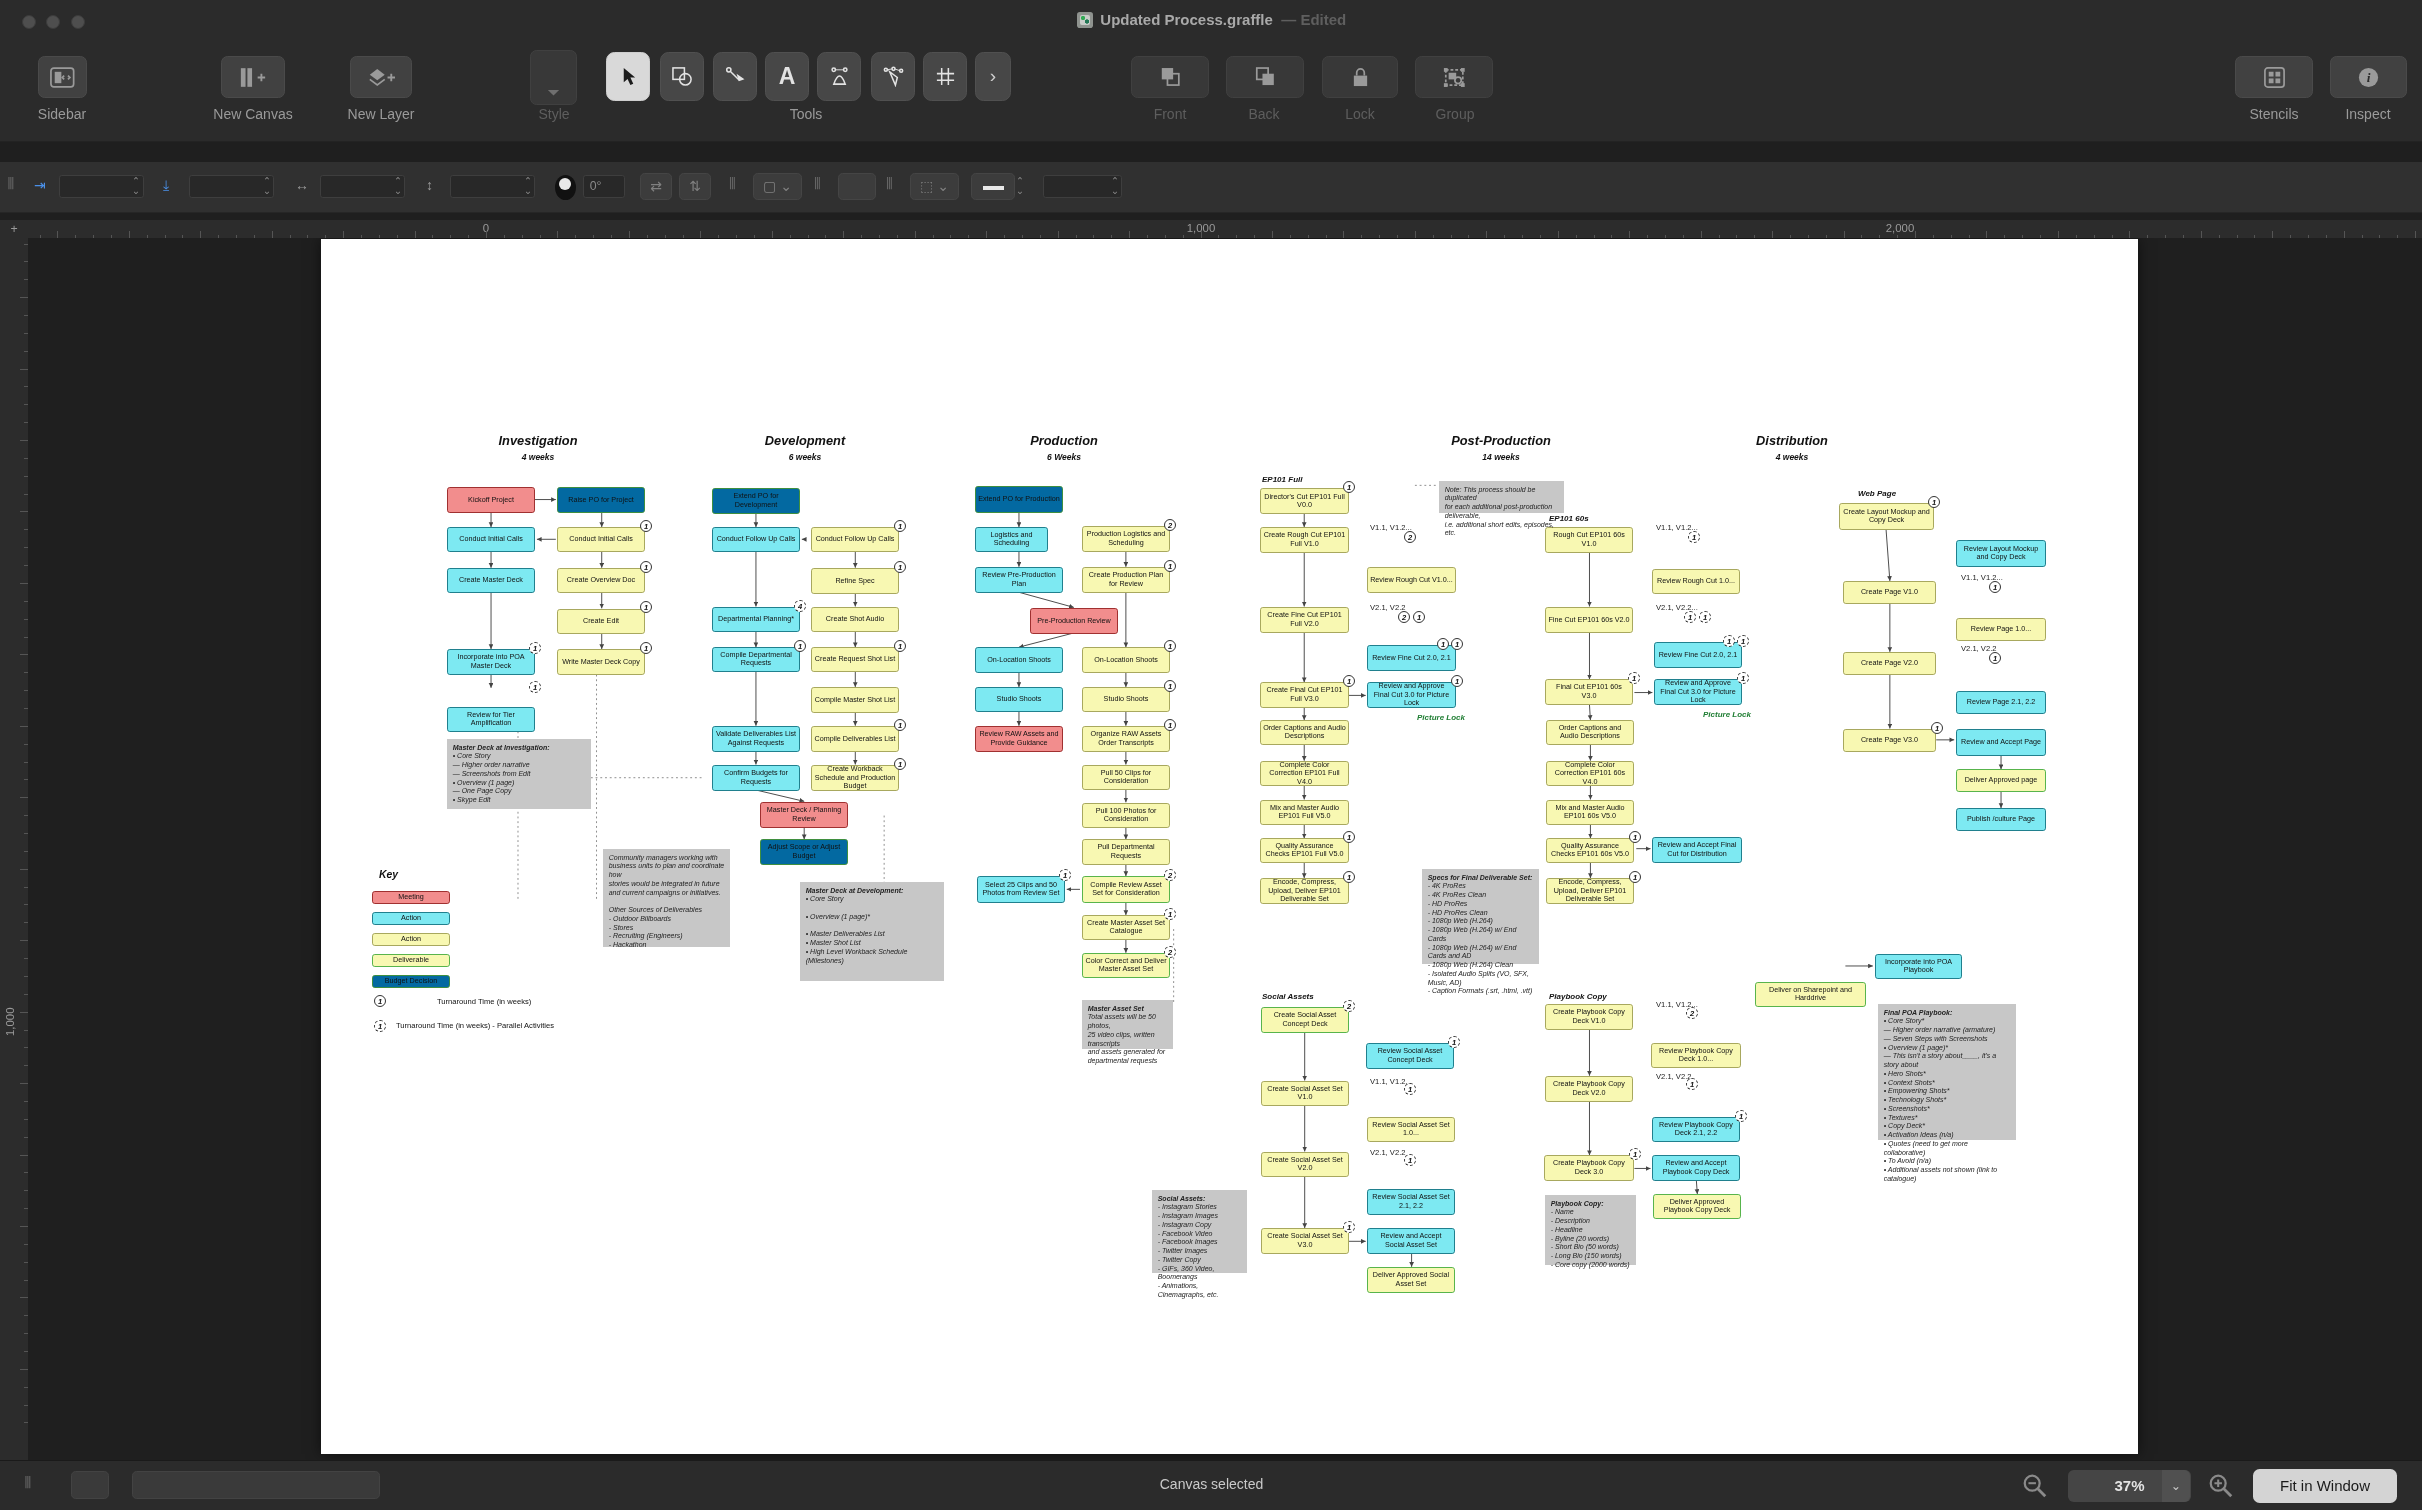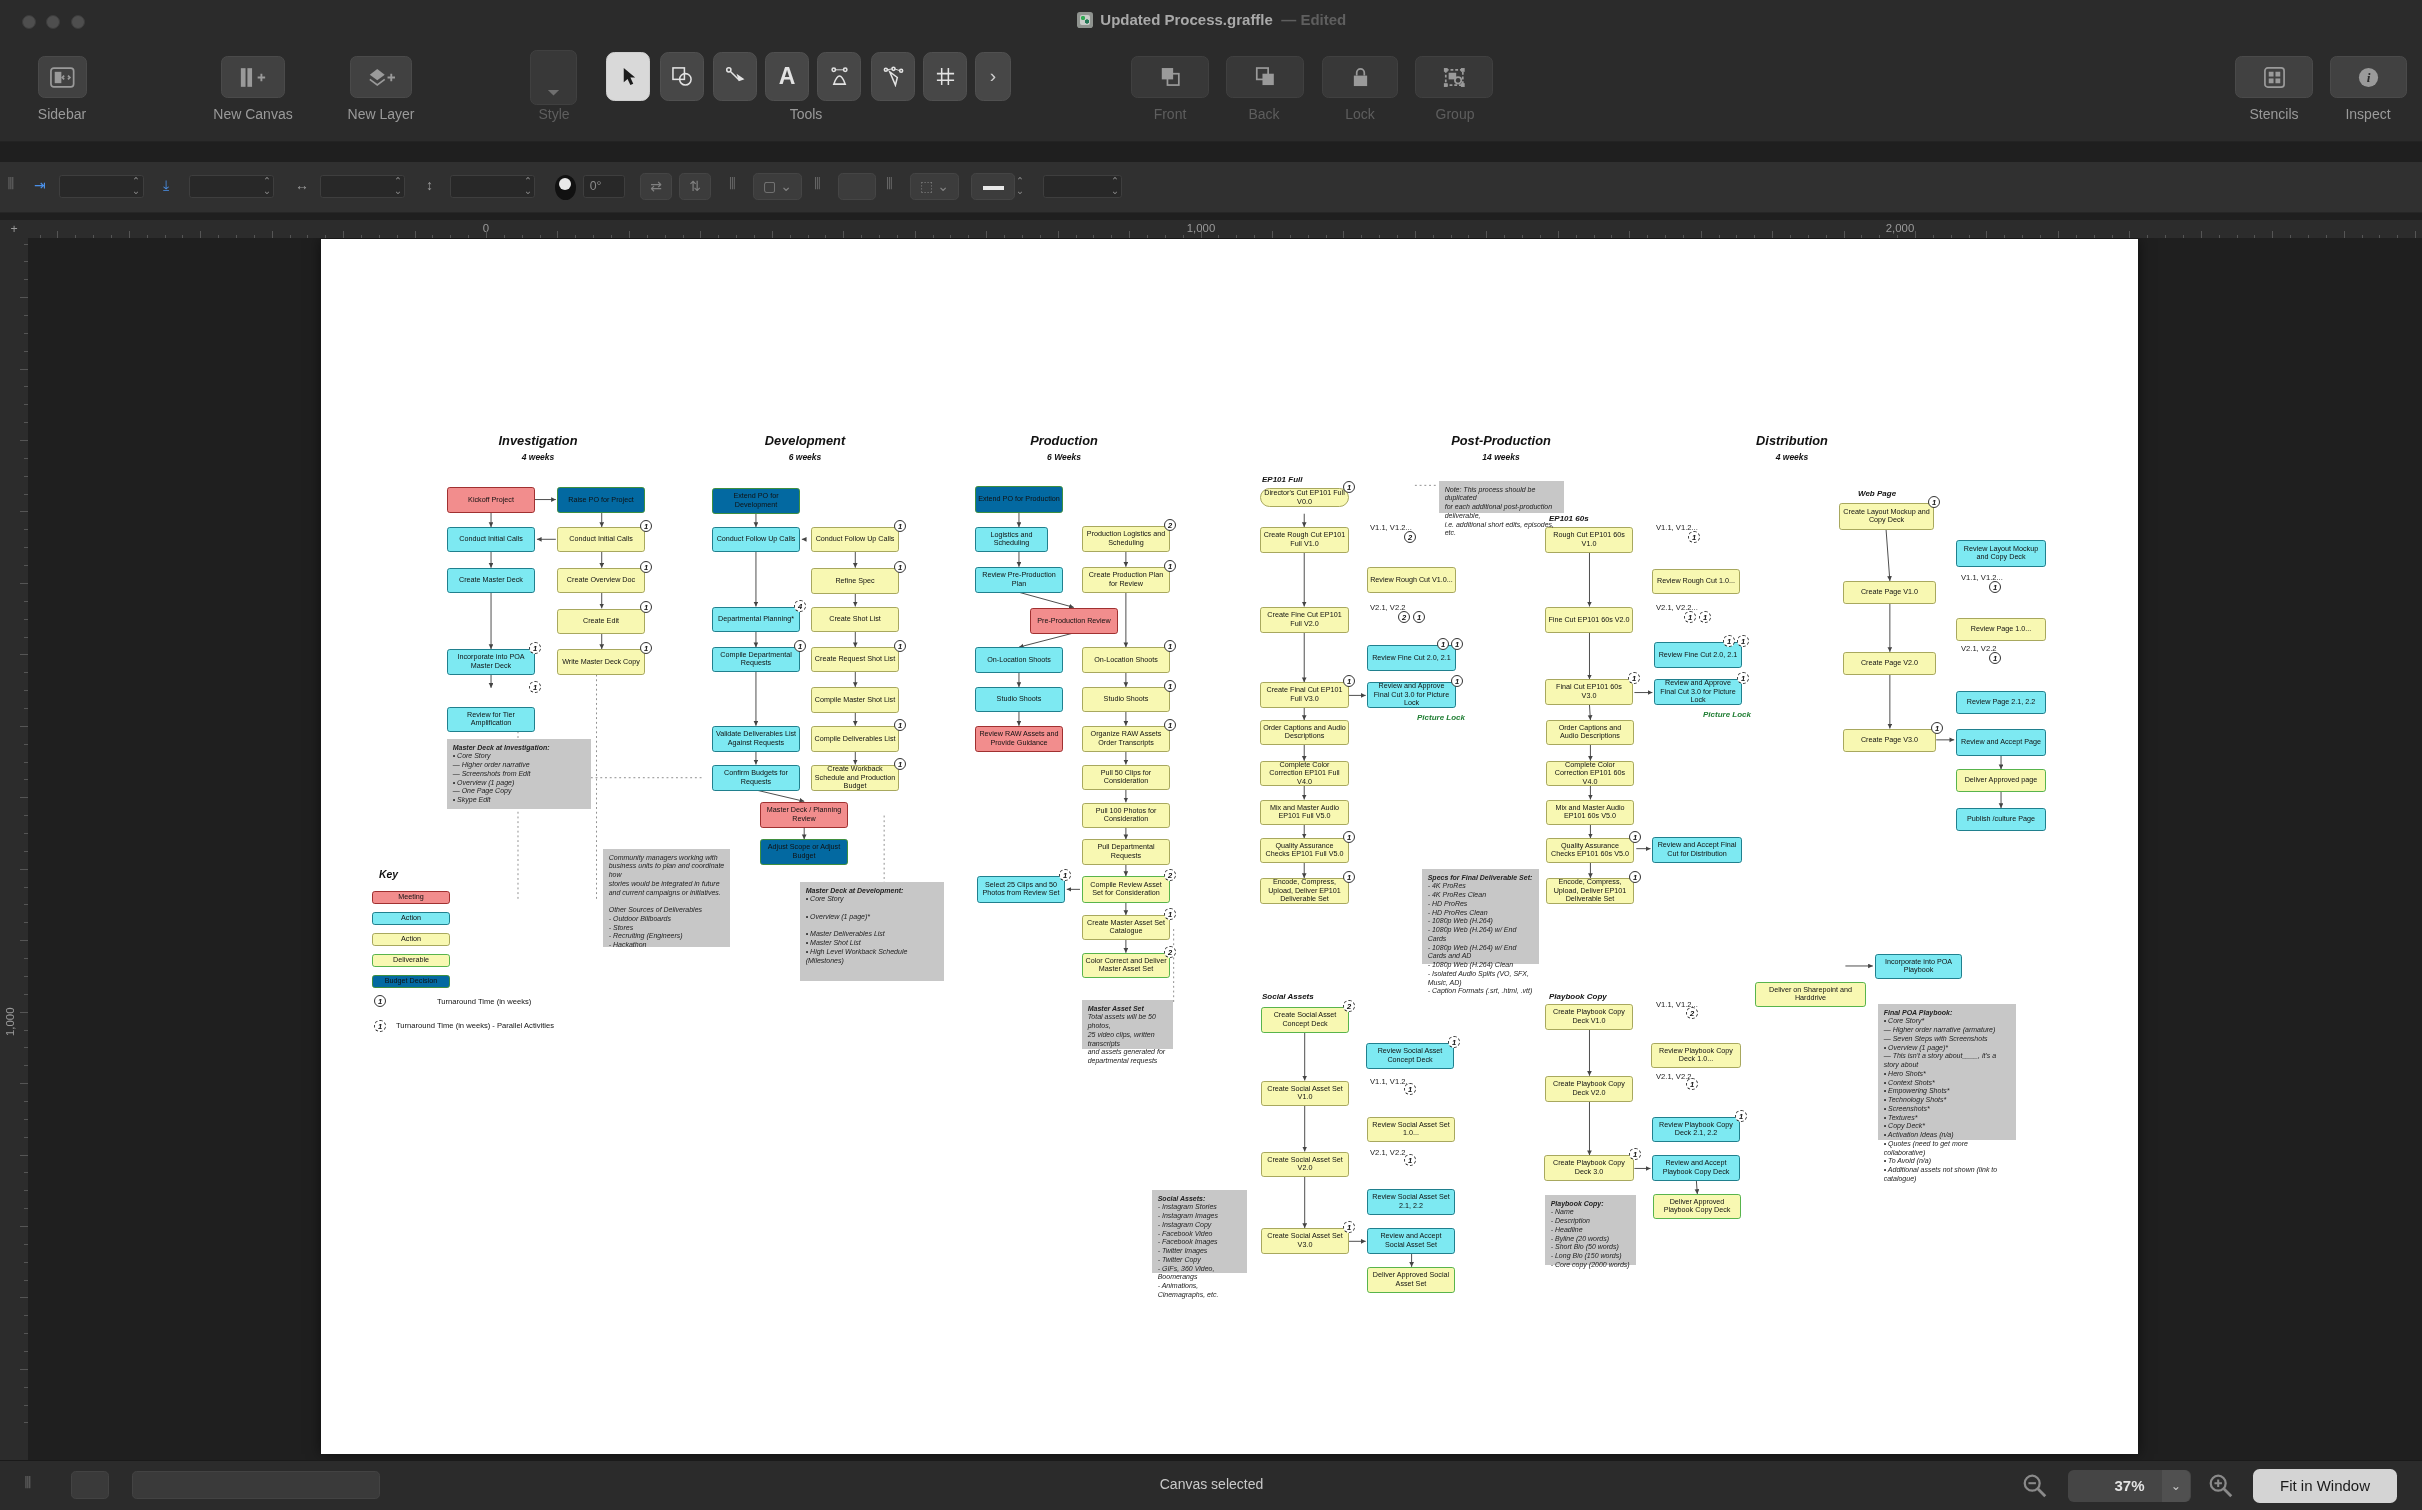--- a/index.html
+++ b/index.html
@@ -630,21 +630,21 @@
         </div>
         <div class="node y" style="left: 811px; top: 527px; width: 88px; height: 24.6px;">
           <span>Conduct Follow Up Calls</span>
         </div>
         <div class="badge" style="left: 894px; top: 520px;">1</div>
         <div class="node y" style="left: 811px; top: 568px; width: 88px; height: 25.6px;">
           <span>Refine Spec</span>
         </div>
         <div class="badge" style="left: 894px; top: 561px;">1</div>
         <div class="node y" style="left: 811px; top: 607px; width: 88px; height: 24.6px;">
-          <span>Create Shot List</span>
+          <span>Create Shot Audio</span>
         </div>
         <div class="node y" style="left: 811px; top: 647px; width: 88px; height: 24.6px;">
           <span>Create Request Shot List</span>
         </div>
         <div class="badge" style="left: 894px; top: 640px;">1</div>
         <div class="node y" style="left: 811px; top: 687px; width: 88px; height: 25.6px;">
           <span>Compile Master Shot List</span>
         </div>
         <div class="node y" style="left: 811px; top: 726px; width: 88px; height: 25.6px;">
           <span>Compile Deliverables List</span>
@@ -713,21 +713,21 @@
         </div>
         <div class="badge dash" style="left: 1164px; top: 908px;">1</div>
         <div class="node d" style="left: 1082px; top: 953px; width: 88px; height: 24.6px;">
           <span>Color Correct and Deliver Master Asset Set</span>
         </div>
         <div class="badge dash" style="left: 1164px; top: 946px;">2</div>
         <div class="node a" style="left: 977px; top: 876px; width: 88px; height: 26.5px;">
           <span>Select 25 Clips and 50 Photos from Review Set</span>
         </div>
         <div class="badge dash" style="left: 1059px; top: 869px;">1</div>
-        <div class="node y" style="left: 1260px; top: 488px; width: 89px; height: 19px; border-radius: 11px;">
+        <div class="node y" style="left: 1260px; top: 488px; width: 89px; height: 26px;">
           <span>Director's Cut EP101 Full V0.0</span>
         </div>
         <div class="badge" style="left: 1343px; top: 481px;">1</div>
         <div class="node y" style="left: 1260px; top: 527px; width: 89px; height: 25.6px;">
           <span>Create Rough Cut EP101 Full V1.0</span>
         </div>
         <div class="node y" style="left: 1260px; top: 607px; width: 89px; height: 25.6px;">
           <span>Create Fine Cut EP101 Full V2.0</span>
         </div>
         <div class="node y" style="left: 1260px; top: 682px; width: 89px; height: 25.6px;">

